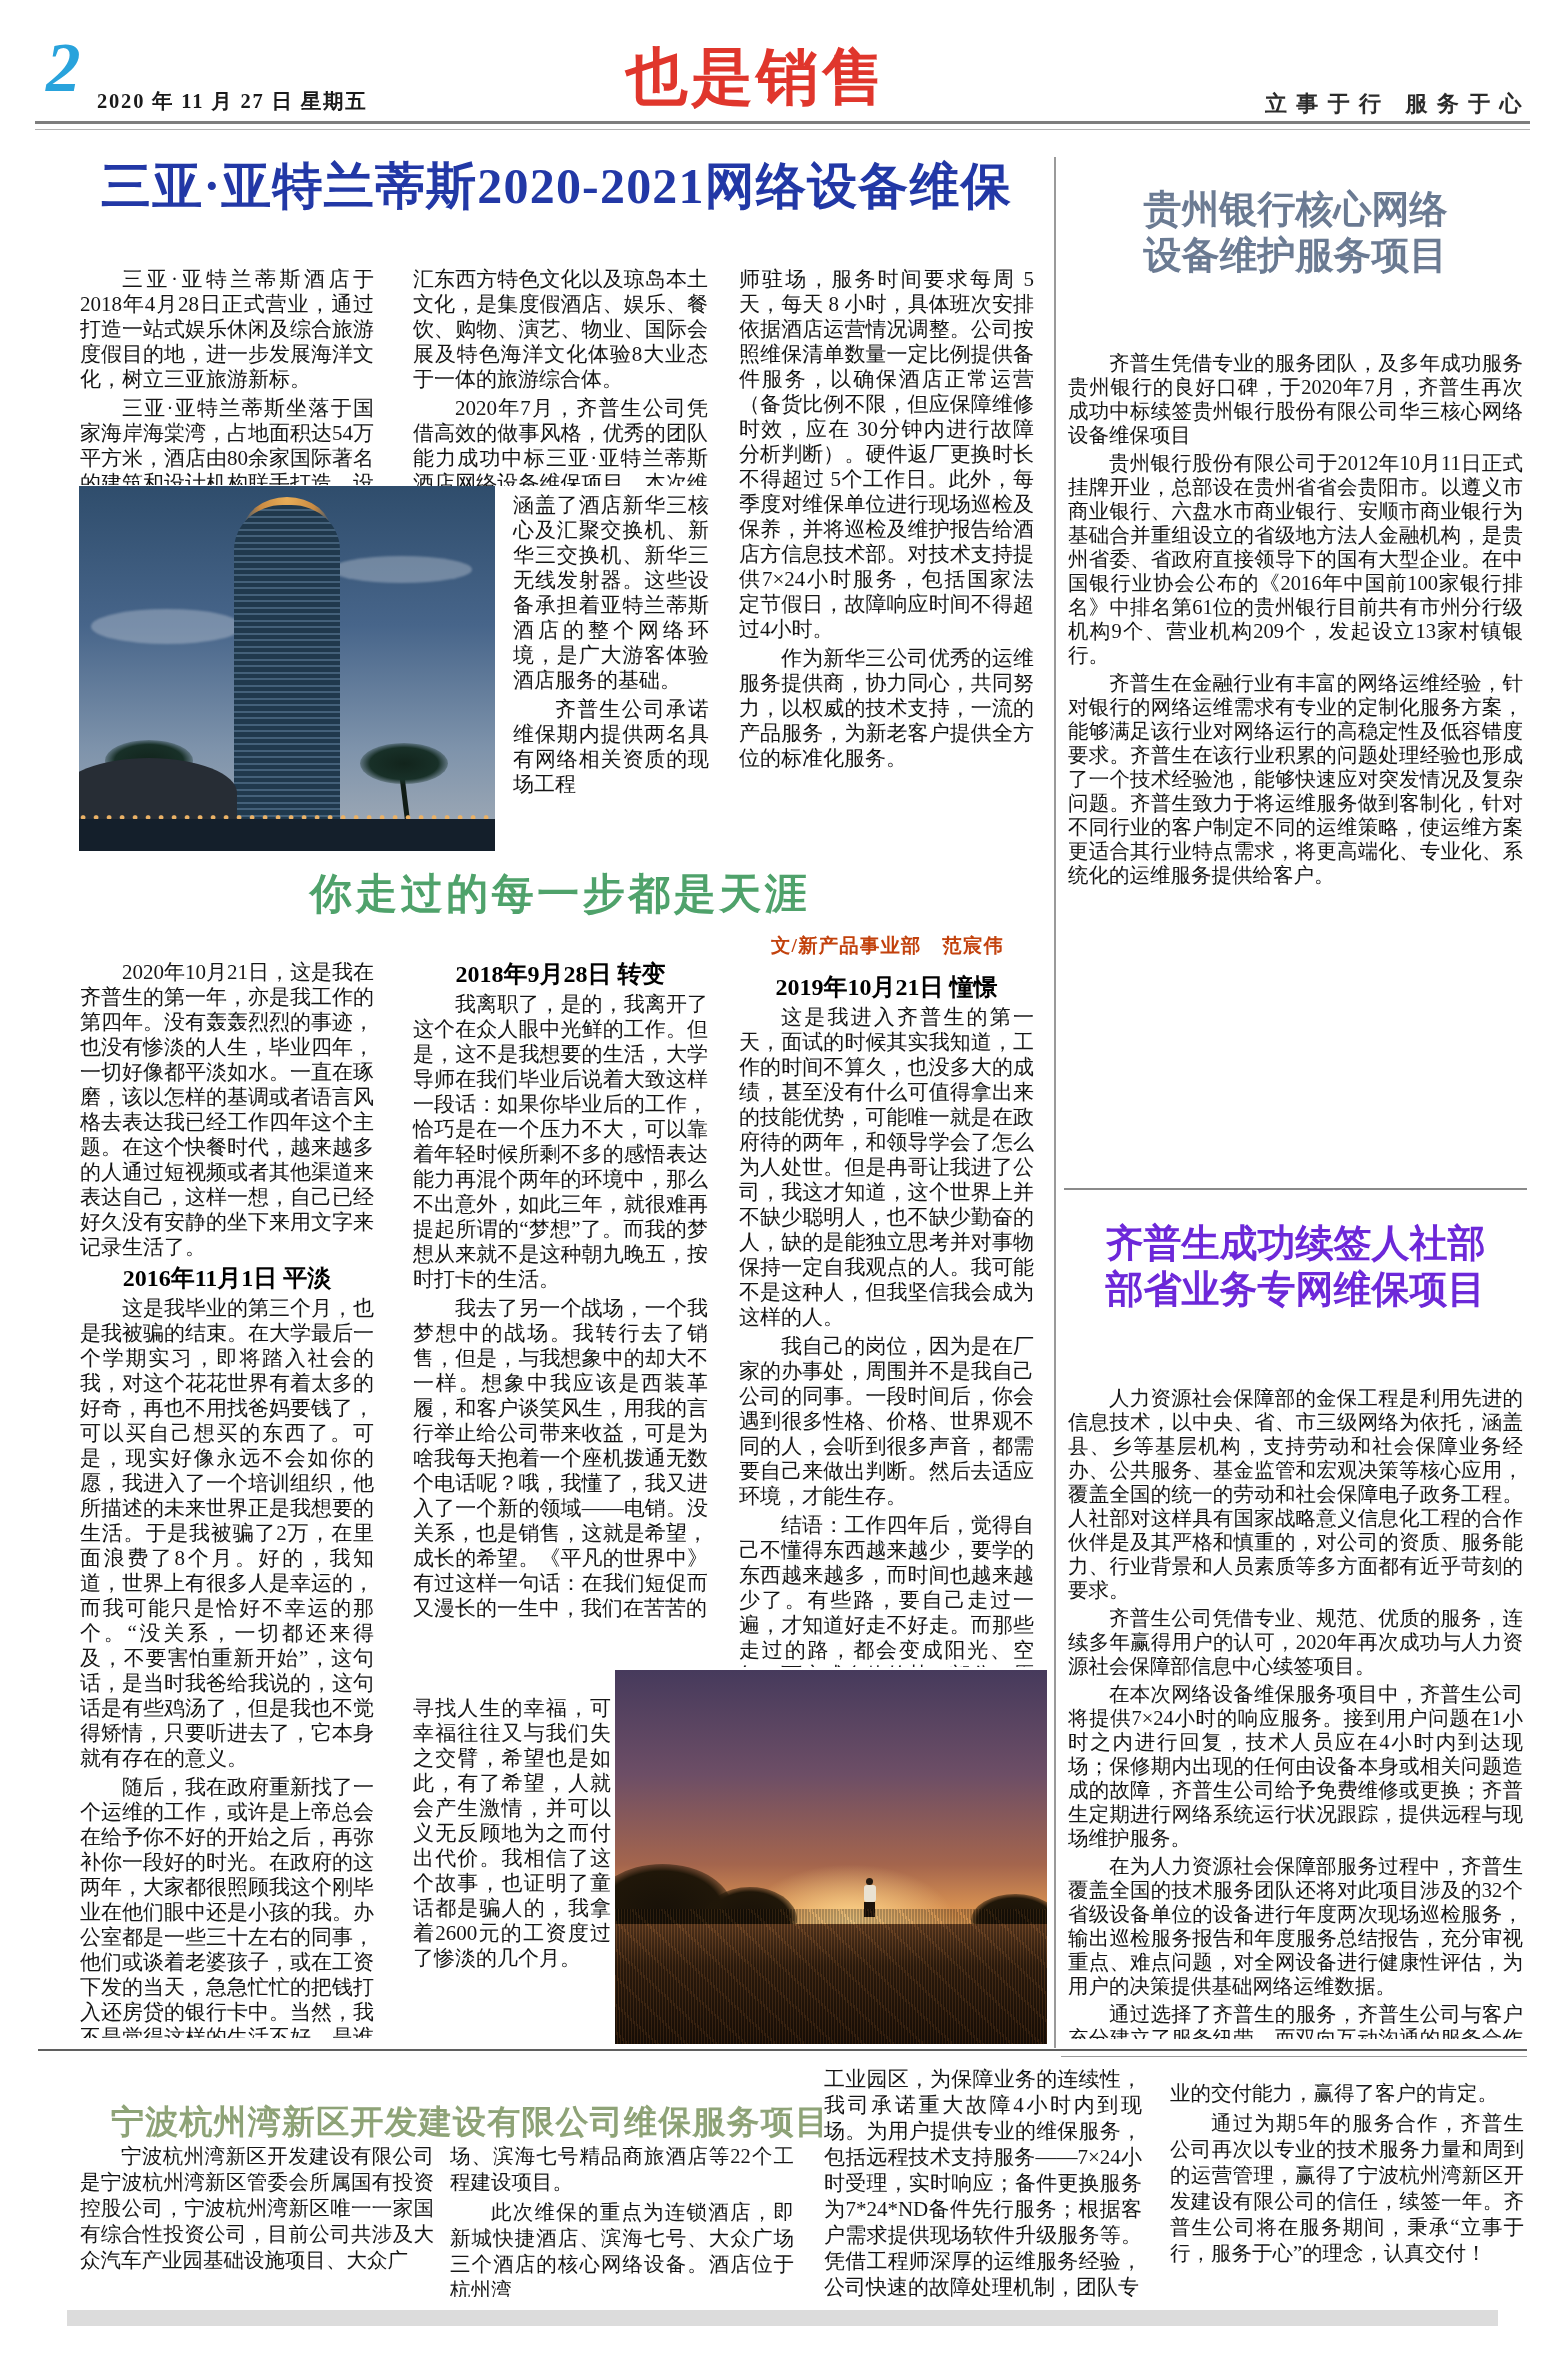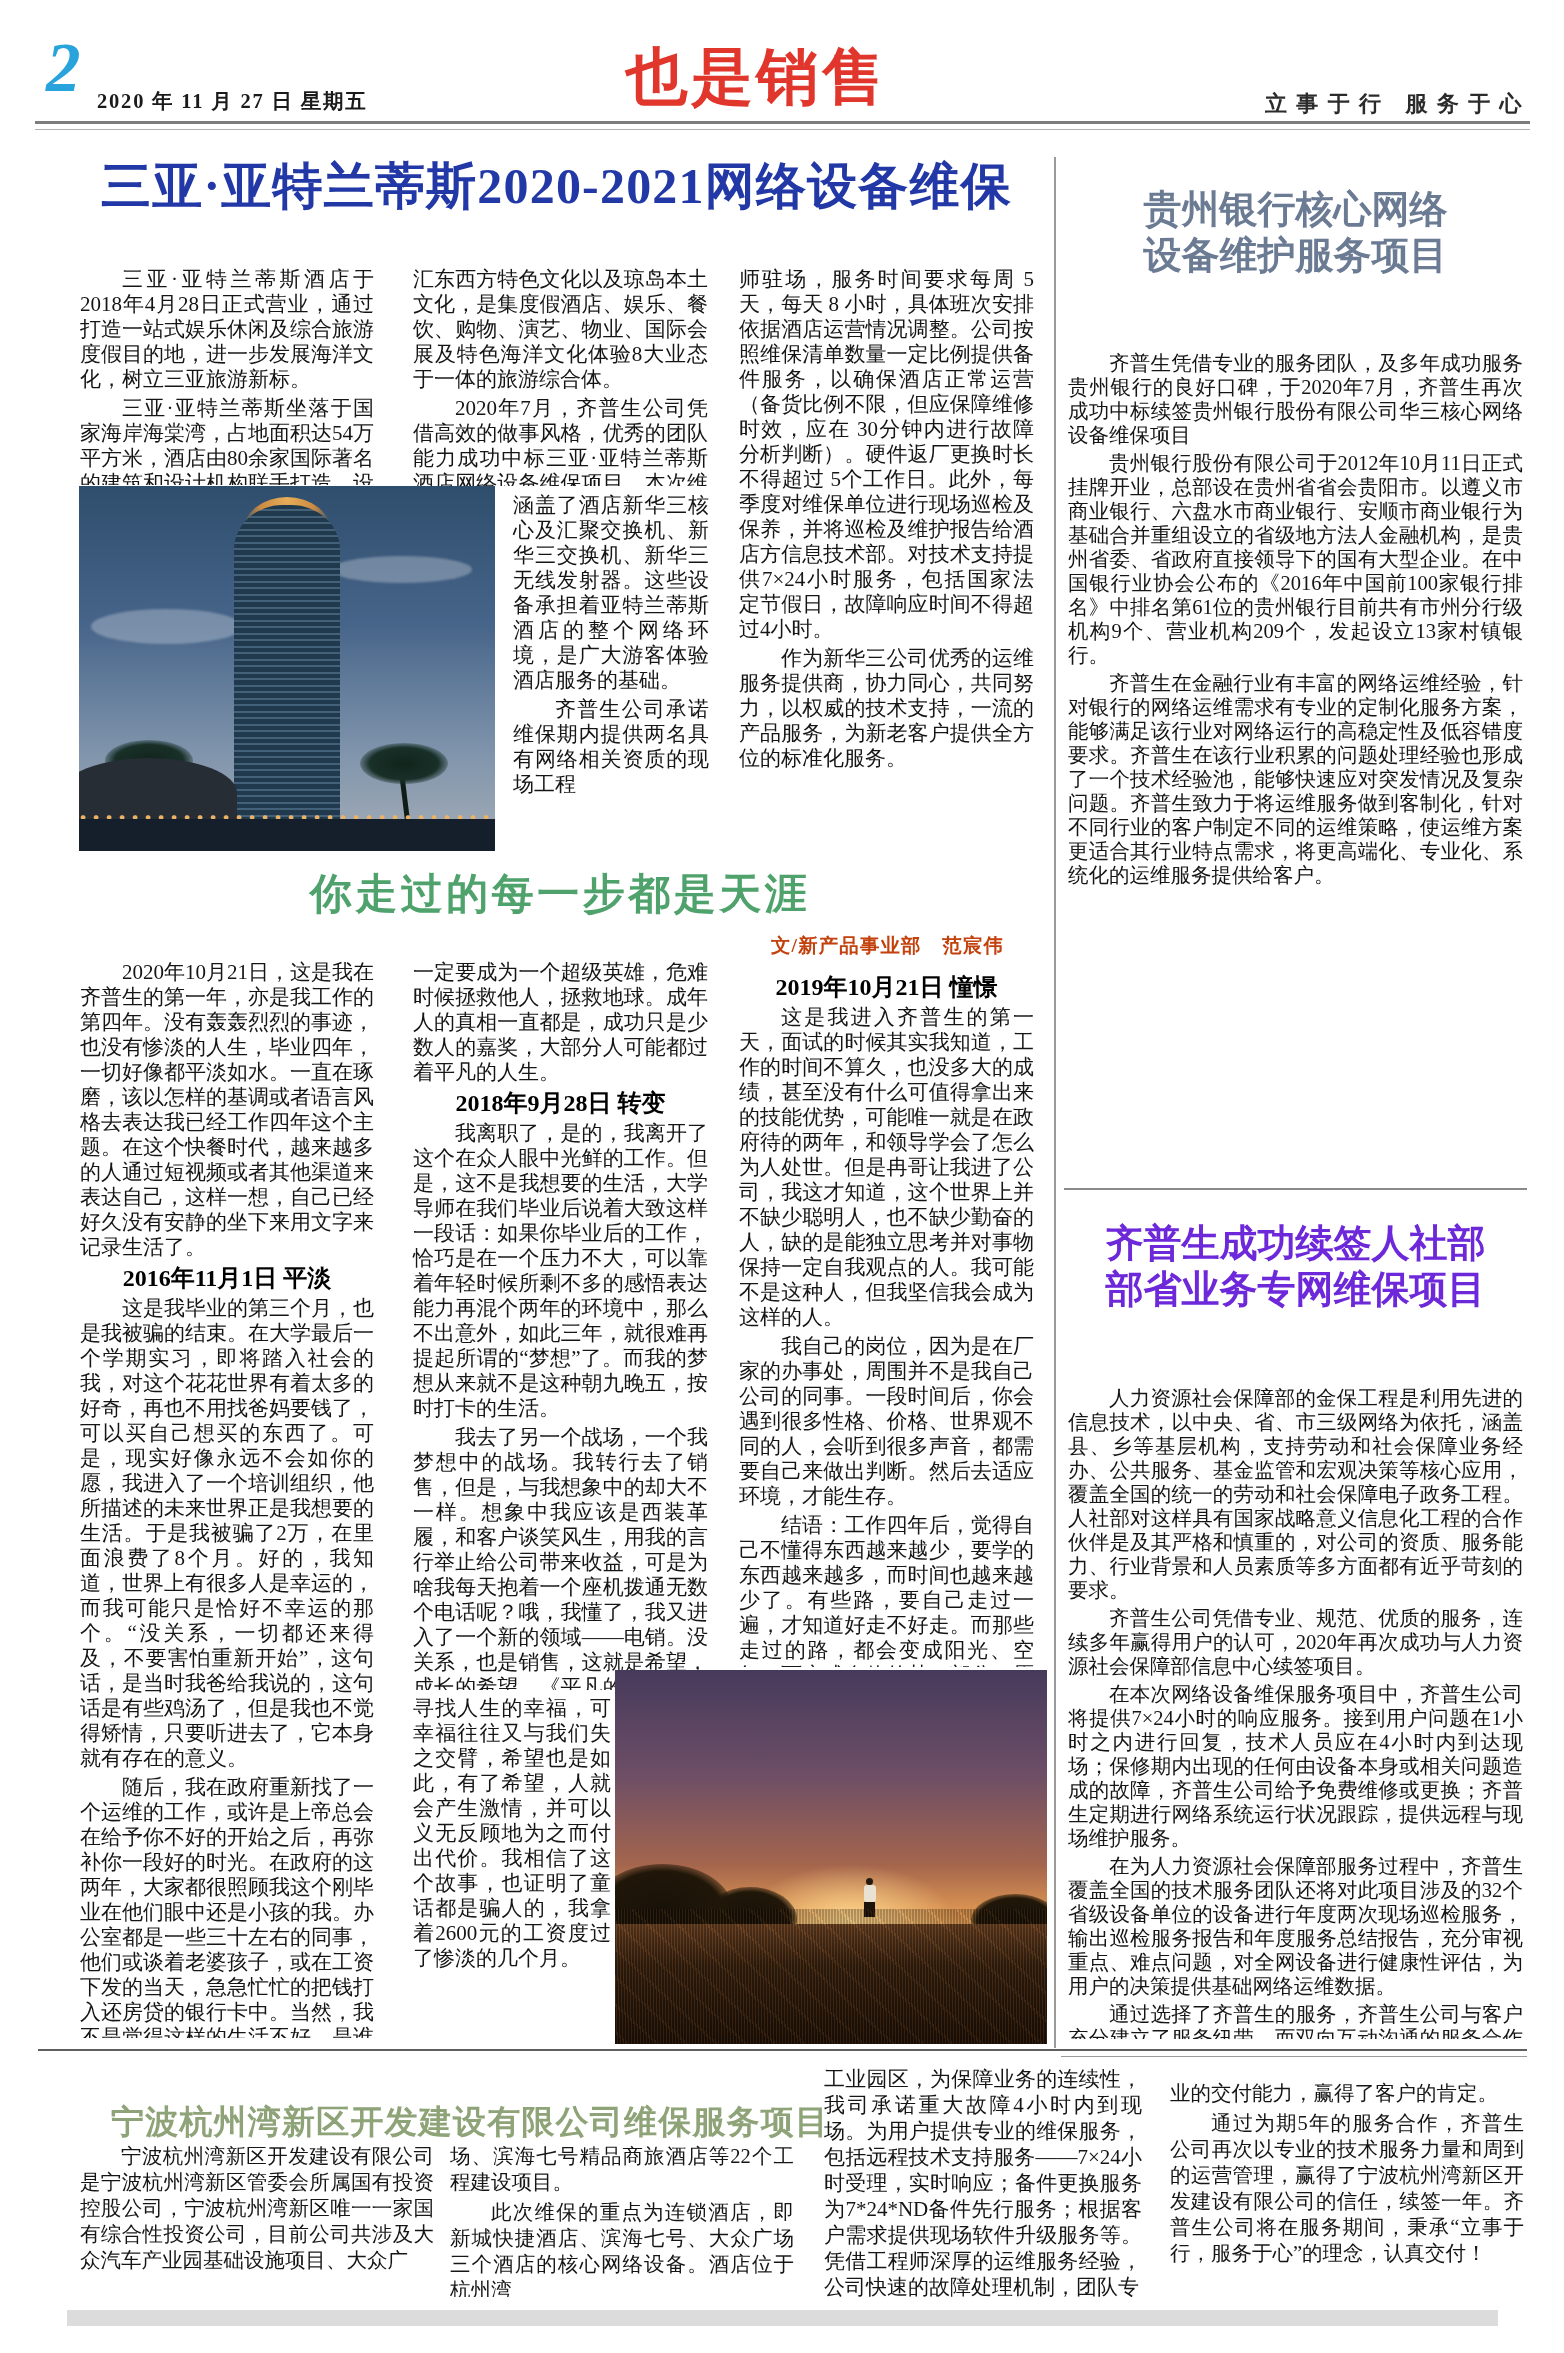--- a/index.html
+++ b/index.html
@@ -113,21 +113,20 @@
 <div class="abs byline" style="left:735px;top:932px;width:305px;">文/新产品事业部　范宸伟</div>
 
 <div class="abs body-text" style="left:76px;top:956px;width:302px;height:1082px;">
   <p>2020年10月21日，这是我在齐普生的第一年，亦是我工作的第四年。没有轰轰烈烈的事迹，也没有惨淡的人生，毕业四年，一切好像都平淡如水。一直在琢磨，该以怎样的基调或者语言风格去表达我已经工作四年这个主题。在这个快餐时代，越来越多的人通过短视频或者其他渠道来表达自己，这样一想，自己已经好久没有安静的坐下来用文字来记录生活了。</p>
   <div class="subhead">2016年11月1日  平淡</div>
   <p>这是我毕业的第三个月，也是我被骗的结束。在大学最后一个学期实习，即将踏入社会的我，对这个花花世界有着太多的好奇，再也不用找爸妈要钱了，可以买自己想买的东西了。可是，现实好像永远不会如你的愿，我进入了一个培训组织，他所描述的未来世界正是我想要的生活。于是我被骗了2万，在里面浪费了8个月。好的，我知道，世界上有很多人是幸运的，而我可能只是恰好不幸运的那个。“没关系，一切都还来得及，不要害怕重新开始”，这句话，是当时我爸给我说的，这句话是有些鸡汤了，但是我也不觉得矫情，只要听进去了，它本身就有存在的意义。</p>
   <p>随后，我在政府重新找了一个运维的工作，或许是上帝总会在给予你不好的开始之后，再弥补你一段好的时光。在政府的这两年，大家都很照顾我这个刚毕业在他们眼中还是小孩的我。办公室都是一些三十左右的同事，他们或谈着老婆孩子，或在工资下发的当天，急急忙忙的把钱打入还房贷的银行卡中。当然，我不是觉得这样的生活不好，是谁规定，我们必须成功，</p>
 </div>
 
 <div class="abs body-text" style="left:409px;top:956px;width:303px;height:734px;">
-  <p class="cont">一定要成为一个超级英雄，危难时候拯救他人，拯救地球。成年人的真相一直都是，成功只是少数人的嘉奖，大部分人可能都过着平凡的人生。</p>
   <div class="subhead">2018年9月28日  转变</div>
   <p>我离职了，是的，我离开了这个在众人眼中光鲜的工作。但是，这不是我想要的生活，大学导师在我们毕业后说着大致这样一段话：如果你毕业后的工作，恰巧是在一个压力不大，可以靠着年轻时候所剩不多的感悟表达能力再混个两年的环境中，那么不出意外，如此三年，就很难再提起所谓的“梦想”了。而我的梦想从来就不是这种朝九晚五，按时打卡的生活。</p>
   <p>我去了另一个战场，一个我梦想中的战场。我转行去了销售，但是，与我想象中的却大不一样。想象中我应该是西装革履，和客户谈笑风生，用我的言行举止给公司带来收益，可是为啥我每天抱着一个座机拨通无数个电话呢？哦，我懂了，我又进入了一个新的领域——电销。没关系，也是销售，这就是希望，成长的希望。《平凡的世界中》有过这样一句话：在我们短促而又漫长的一生中，我们在苦苦的</p>
 </div>
 
 <div class="abs body-text" style="left:409px;top:1692px;width:206px;height:348px;">
   <p class="cont">寻找人生的幸福，可幸福往往又与我们失之交臂，希望也是如此，有了希望，人就会产生激情，并可以义无反顾地为之而付出代价。我相信了这个故事，也证明了童话都是骗人的，我拿着2600元的工资度过了惨淡的几个月。</p>
 </div>
 
 <div class="abs body-text" style="left:735px;top:969px;width:303px;height:698px;">

